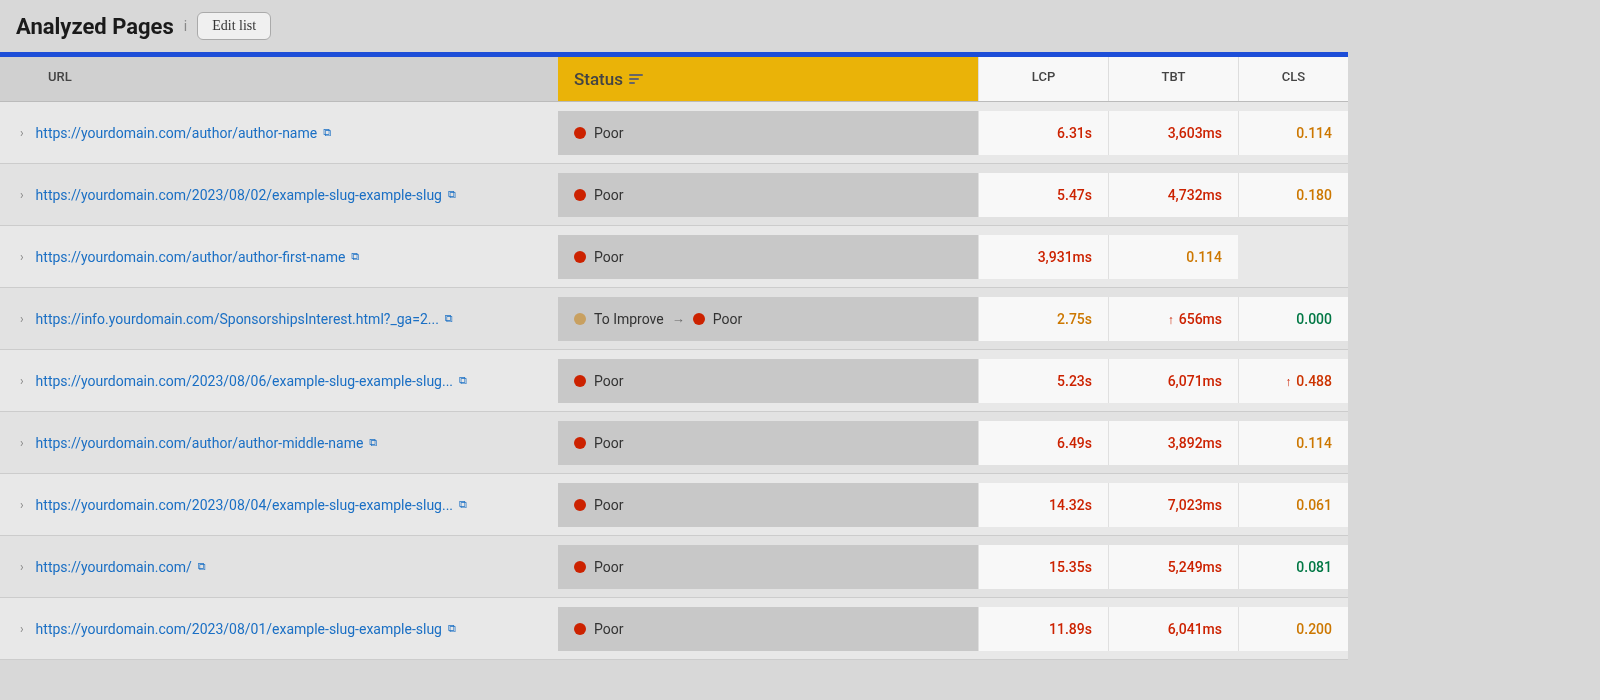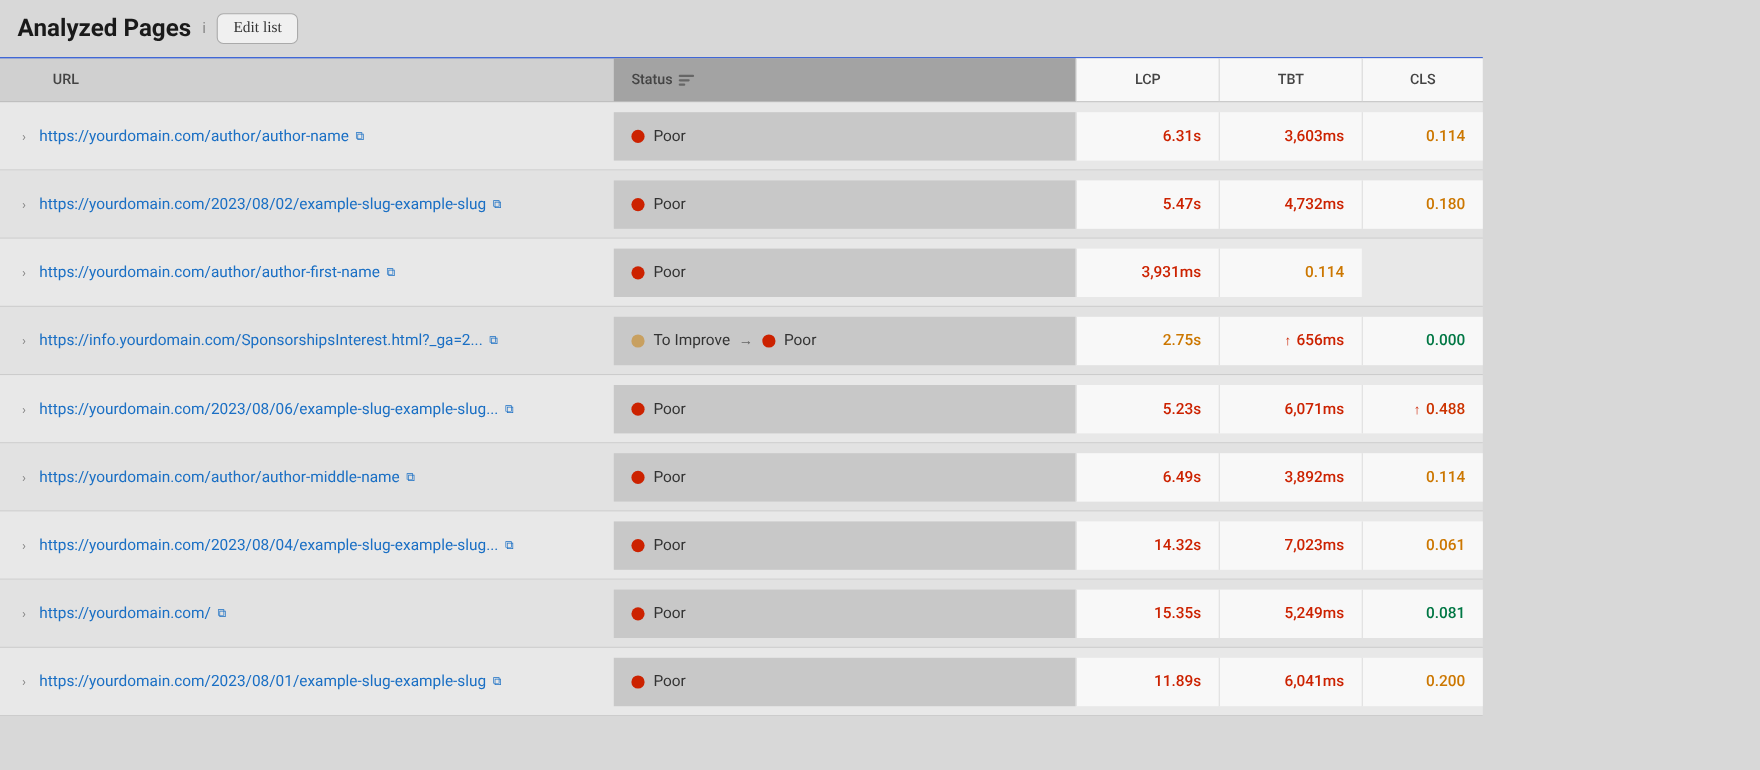--- a/index.html
+++ b/index.html
@@ -44,37 +44,37 @@
     }
     .table-container {
       width: 100%;
       background: transparent;
     }
     .table-header {
       display: grid;
       grid-template-columns: 1fr 420px 130px 130px 110px;
       background: #d0d0d0;
       border-bottom: 1px solid #bbb;
-      border-top: 1px solid #1d4ed8;
+      border-top: 5px solid #1d4ed8;
     }
     .table-header .col-url {
       padding: 12px 16px 12px 48px;
       font-size: 13px;
       font-weight: 500;
       color: #444;
     }
     .table-header .col-status {
       padding: 12px 16px;
-      font-size: 13px;
+      font-size: 17px;
       font-weight: 500;
       color: #444;
       display: flex;
       align-items: center;
       gap: 6px;
-      background: #a3a3a3;
+      background: #eab308;
     }
     .filter-icon {
       width: 14px;
       height: 10px;
       display: inline-flex;
       flex-direction: column;
       gap: 2px;
     }
     .filter-icon span {
       display: block;

